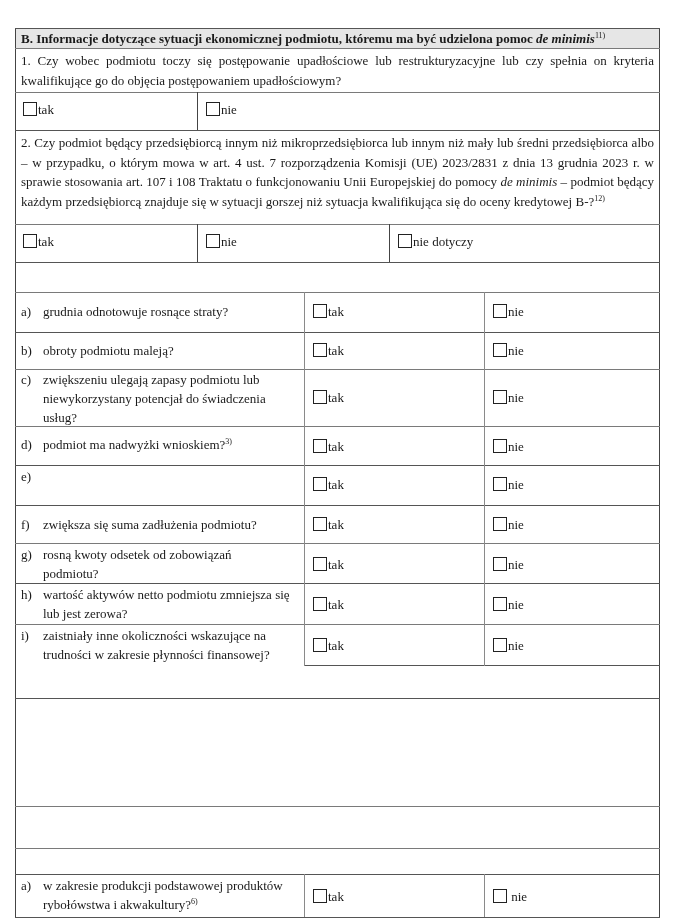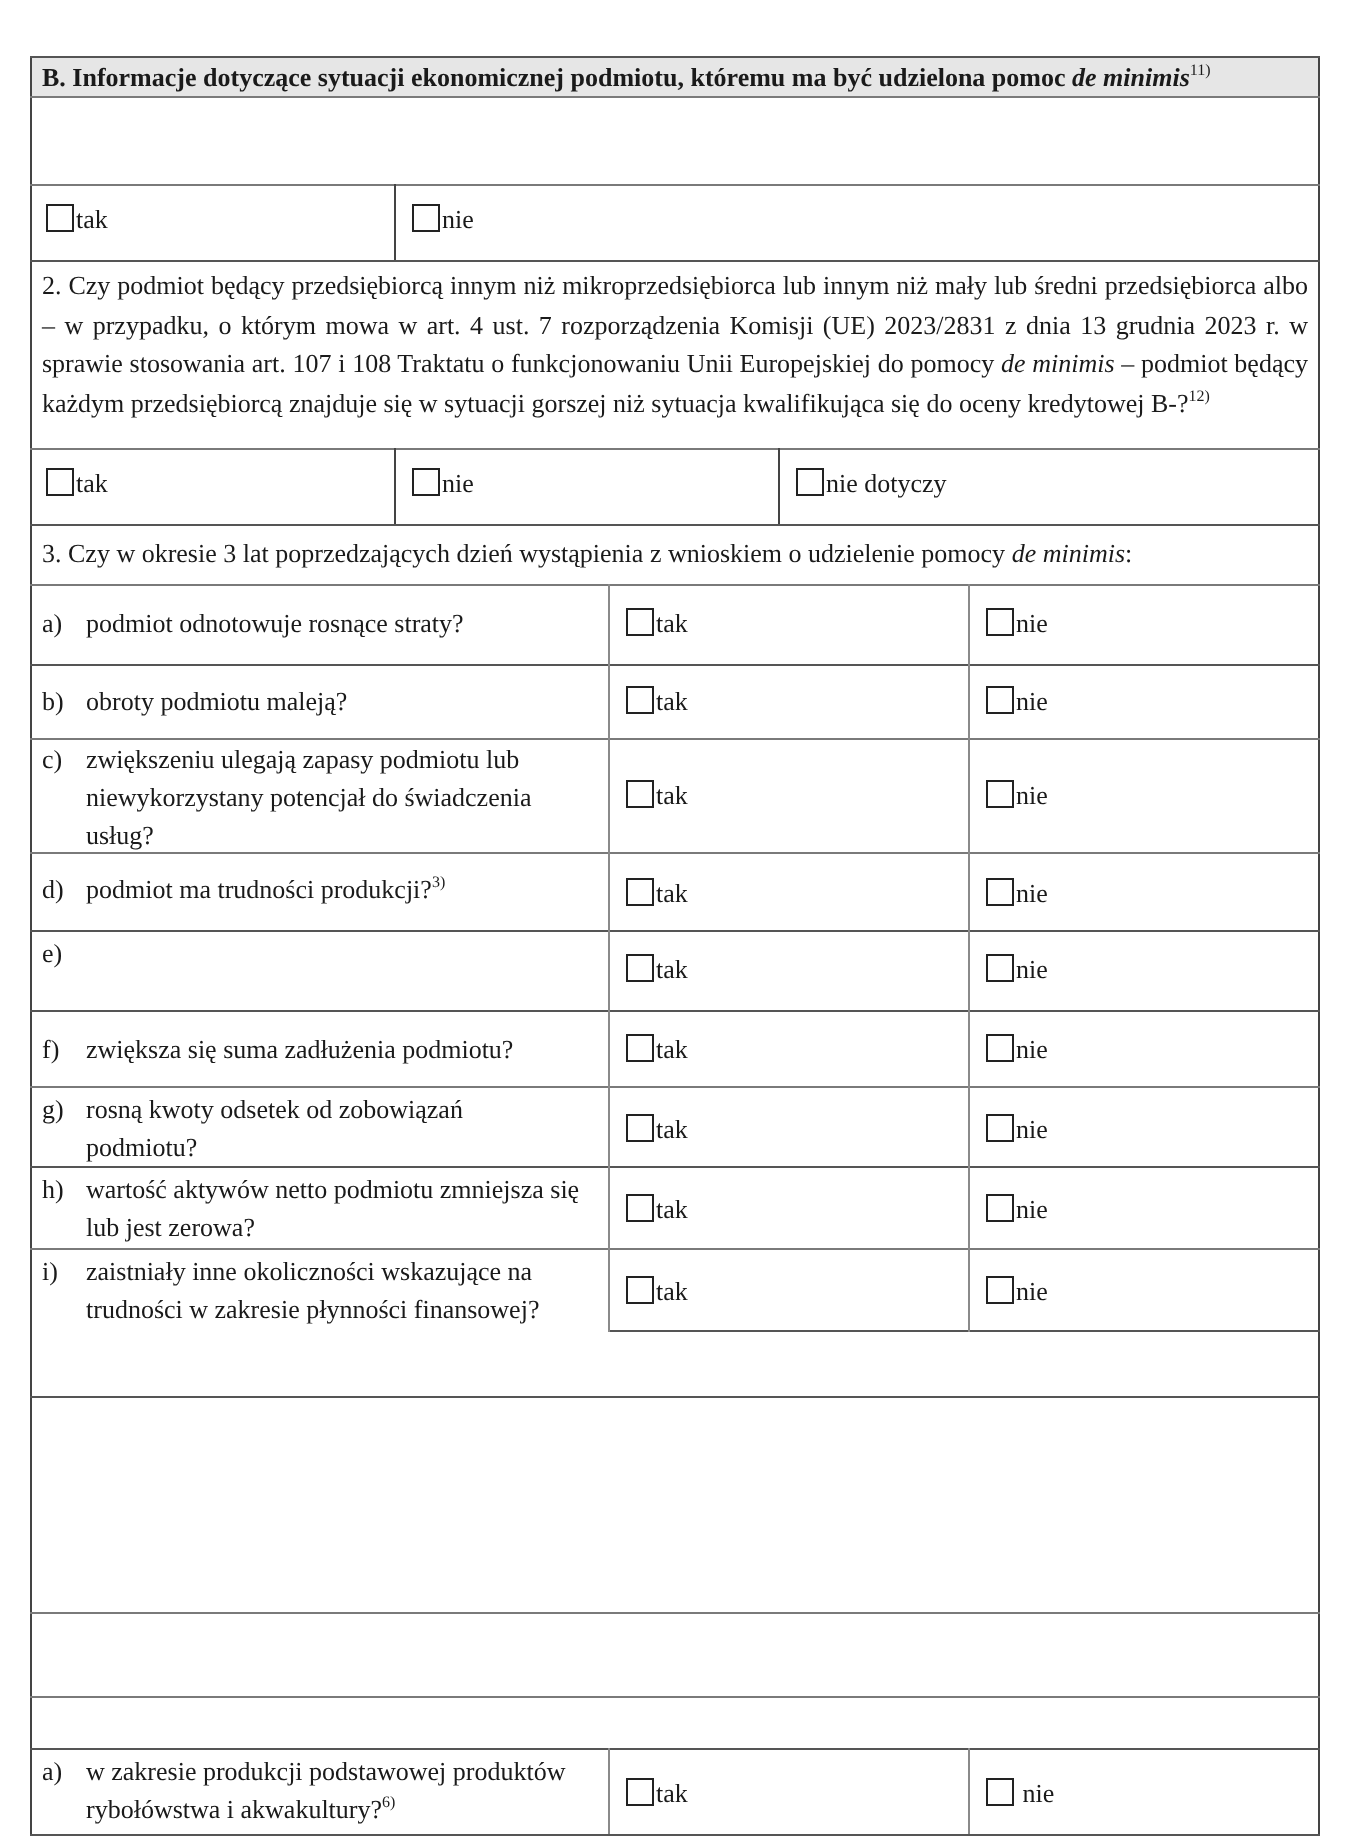--- a/index.html
+++ b/index.html
@@ -25,20 +25,23 @@
 </style>
 </head>
 <body>
 
 <div class="page">
 
   <div class="cell hdr" style="left:15px; top:12px; width:645px; height:20px; padding:2px 6px 0 6px; font-size:13px; line-height:17px; white-space:nowrap;">
     <span class="b">B. Informacje dotyczące sytuacji ekonomicznej podmiotu, któremu ma być udzielona pomoc </span><span class="b i">de minimis</span><sup>11)</sup>
   </div>
 
+  <div class="cell txt" style="left:15px; top:33px; width:645px; height:43px; padding:2px 6px 0 6px;">
+    <span>1. Czy wobec podmiotu toczy się postępowanie upadłościowe lub restrukturyzacyjne lub czy spełnia on kryteria kwalifikujące go do objęcia postępowaniem upadłościowym?</span>
+  </div>
 
   <label class="opt" style="left:23px; top:86px;">
     <span class="box"></span>
     <span class="lbl">tak</span>
   </label>
   <label class="opt" style="left:206px; top:86px;">
     <span class="box"></span>
     <span class="lbl">nie</span>
   </label>
 
@@ -52,39 +55,36 @@
   </label>
   <label class="opt" style="left:206px; top:218px;">
     <span class="box"></span>
     <span class="lbl">nie</span>
   </label>
   <label class="opt" style="left:398px; top:218px;">
     <span class="box"></span>
     <span class="lbl">nie dotyczy</span>
   </label>
 
-  <div class="cell" style="left:15px; top:247px; width:645px; height:29px; padding:4px 6px 0 6px; line-height:19px; white-space:nowrap;">
-    <span>3. Czy w okresie 3 lat poprzedzających dzień wystąpienia z wnioskiem o udzielenie pomocy </span><span class="i">de minimis</span><span>:</span>
-  </div>
 
   <div class="subq" style="left:21px; top:286px; width:276px;">
     <span class="letter">a)</span>
-      <span class="q">podmiot odnotowuje rosnące straty?</span>
+      <span class="q">grudnia odnotowuje rosnące straty?</span>
   </div>
   <div class="subq" style="left:21px; top:325px; width:276px;">
     <span class="letter">b)</span>
       <span class="q">obroty podmiotu maleją?</span>
   </div>
   <div class="subq" style="left:21px; top:354px; width:270px;">
     <span class="letter">c)</span>
       <span class="q">zwiększeniu ulegają zapasy podmiotu lub niewykorzystany potencjał do świadczenia usług?</span>
   </div>
   <div class="subq" style="left:21px; top:419px; width:276px;">
     <span class="letter">d)</span>
-      <span class="q"><span>podmiot ma trudności produkcji?</span><sup>3)</sup></span>
+      <span class="q"><span>podmiot ma nadwyżki wnioskiem?</span><sup>3)</sup></span>
   </div>
   <div class="subq" style="left:21px; top:451px; width:210px;">
     <span class="letter">e)</span>
   </div>
   <div class="subq" style="left:21px; top:499px; width:276px;">
     <span class="letter">f)</span>
       <span class="q">zwiększa się suma zadłużenia podmiotu?</span>
   </div>
   <div class="subq" style="left:21px; top:529px; width:240px;">
     <span class="letter">g)</span>

